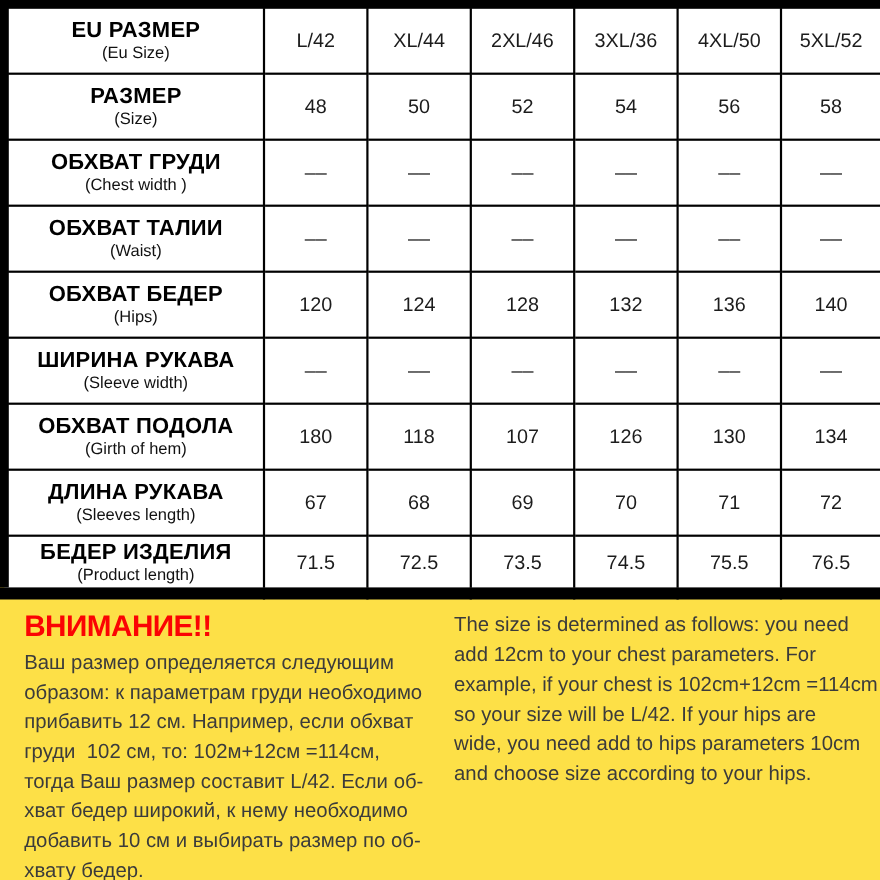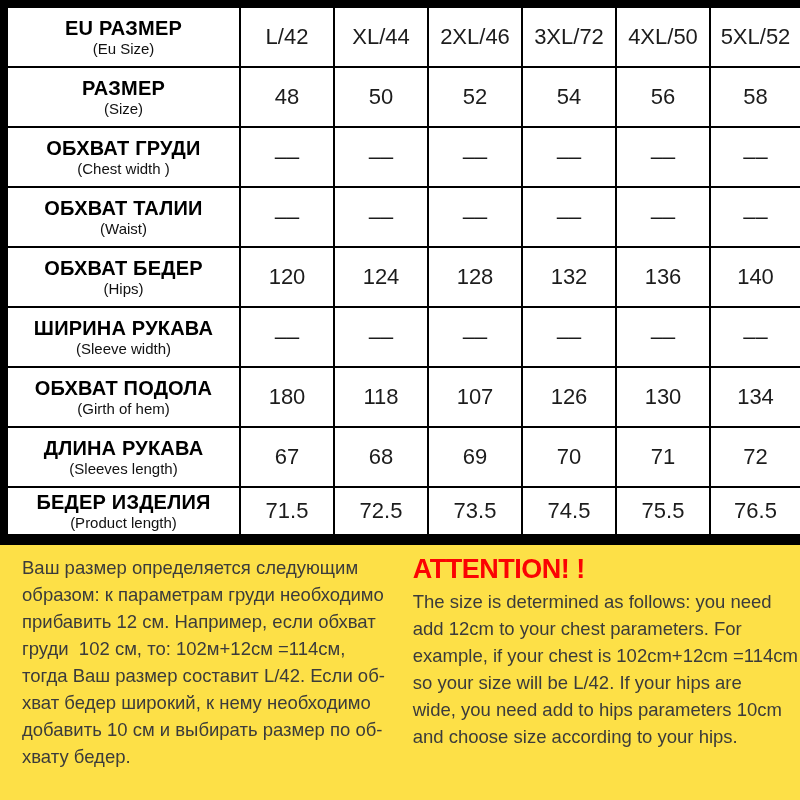--- a/index.html
+++ b/index.html
@@ -43,21 +43,21 @@
     letter-spacing: 0.2px;
     line-height: 22px;
   }
   .sub {
     font-size: 15px;
     color: #111;
     line-height: 18px;
     margin-top: 1px;
   }
   .val {
-    font-size: 22px;
+    font-size: 18px;
     color: #1c1c1c;
   }
   .notes {
     display: flex;
     margin-top: 9px;
   }
   .note-ru {
     box-sizing: border-box;
     width: 400px;
     padding-left: 22px;
@@ -100,21 +100,21 @@
     </colgroup>
     <tbody>
       <tr>
         <th>
           <div class="lbl">EU РАЗМЕР</div>
           <div class="sub">(Eu Size)</div>
         </th>
         <td class="val">L/42</td>
         <td class="val">XL/44</td>
         <td class="val">2XL/46</td>
-        <td class="val">3XL/72</td>
+        <td class="val">3XL/36</td>
         <td class="val">4XL/50</td>
         <td class="val">5XL/52</td>
       </tr>
       <tr>
         <th>
           <div class="lbl">РАЗМЕР</div>
           <div class="sub">(Size)</div>
         </th>
         <td class="val">48</td>
         <td class="val">50</td>
@@ -205,31 +205,31 @@
         <td class="val">73.5</td>
         <td class="val">74.5</td>
         <td class="val">75.5</td>
         <td class="val">76.5</td>
       </tr>
     </tbody>
   </table>
 
   <div class="notes">
     <div class="note note-ru">
+      <div class="note-heading">ВНИМАНИЕ!!</div>
       <div class="note-body">Ваш размер определяется следующим
 образом: к параметрам груди необходимо
 прибавить 12 см. Например, если обхват
 груди  102 см, то: 102м+12см =114см,
 тогда Ваш размер составит L/42. Если об-
 хват бедер широкий, к нему необходимо
 добавить 10 см и выбирать размер по об-
 хвату бедер.</div>
     </div>
     <div class="note note-en">
-      <div class="note-heading">ATTENTION! !</div>
       <div class="note-body">The size is determined as follows: you need
 add 12cm to your chest parameters. For
 example, if your chest is 102cm+12cm =114cm
 so your size will be L/42. If your hips are
 wide, you need add to hips parameters 10cm
 and choose size according to your hips.</div>
     </div>
   </div>
 
 </div>

